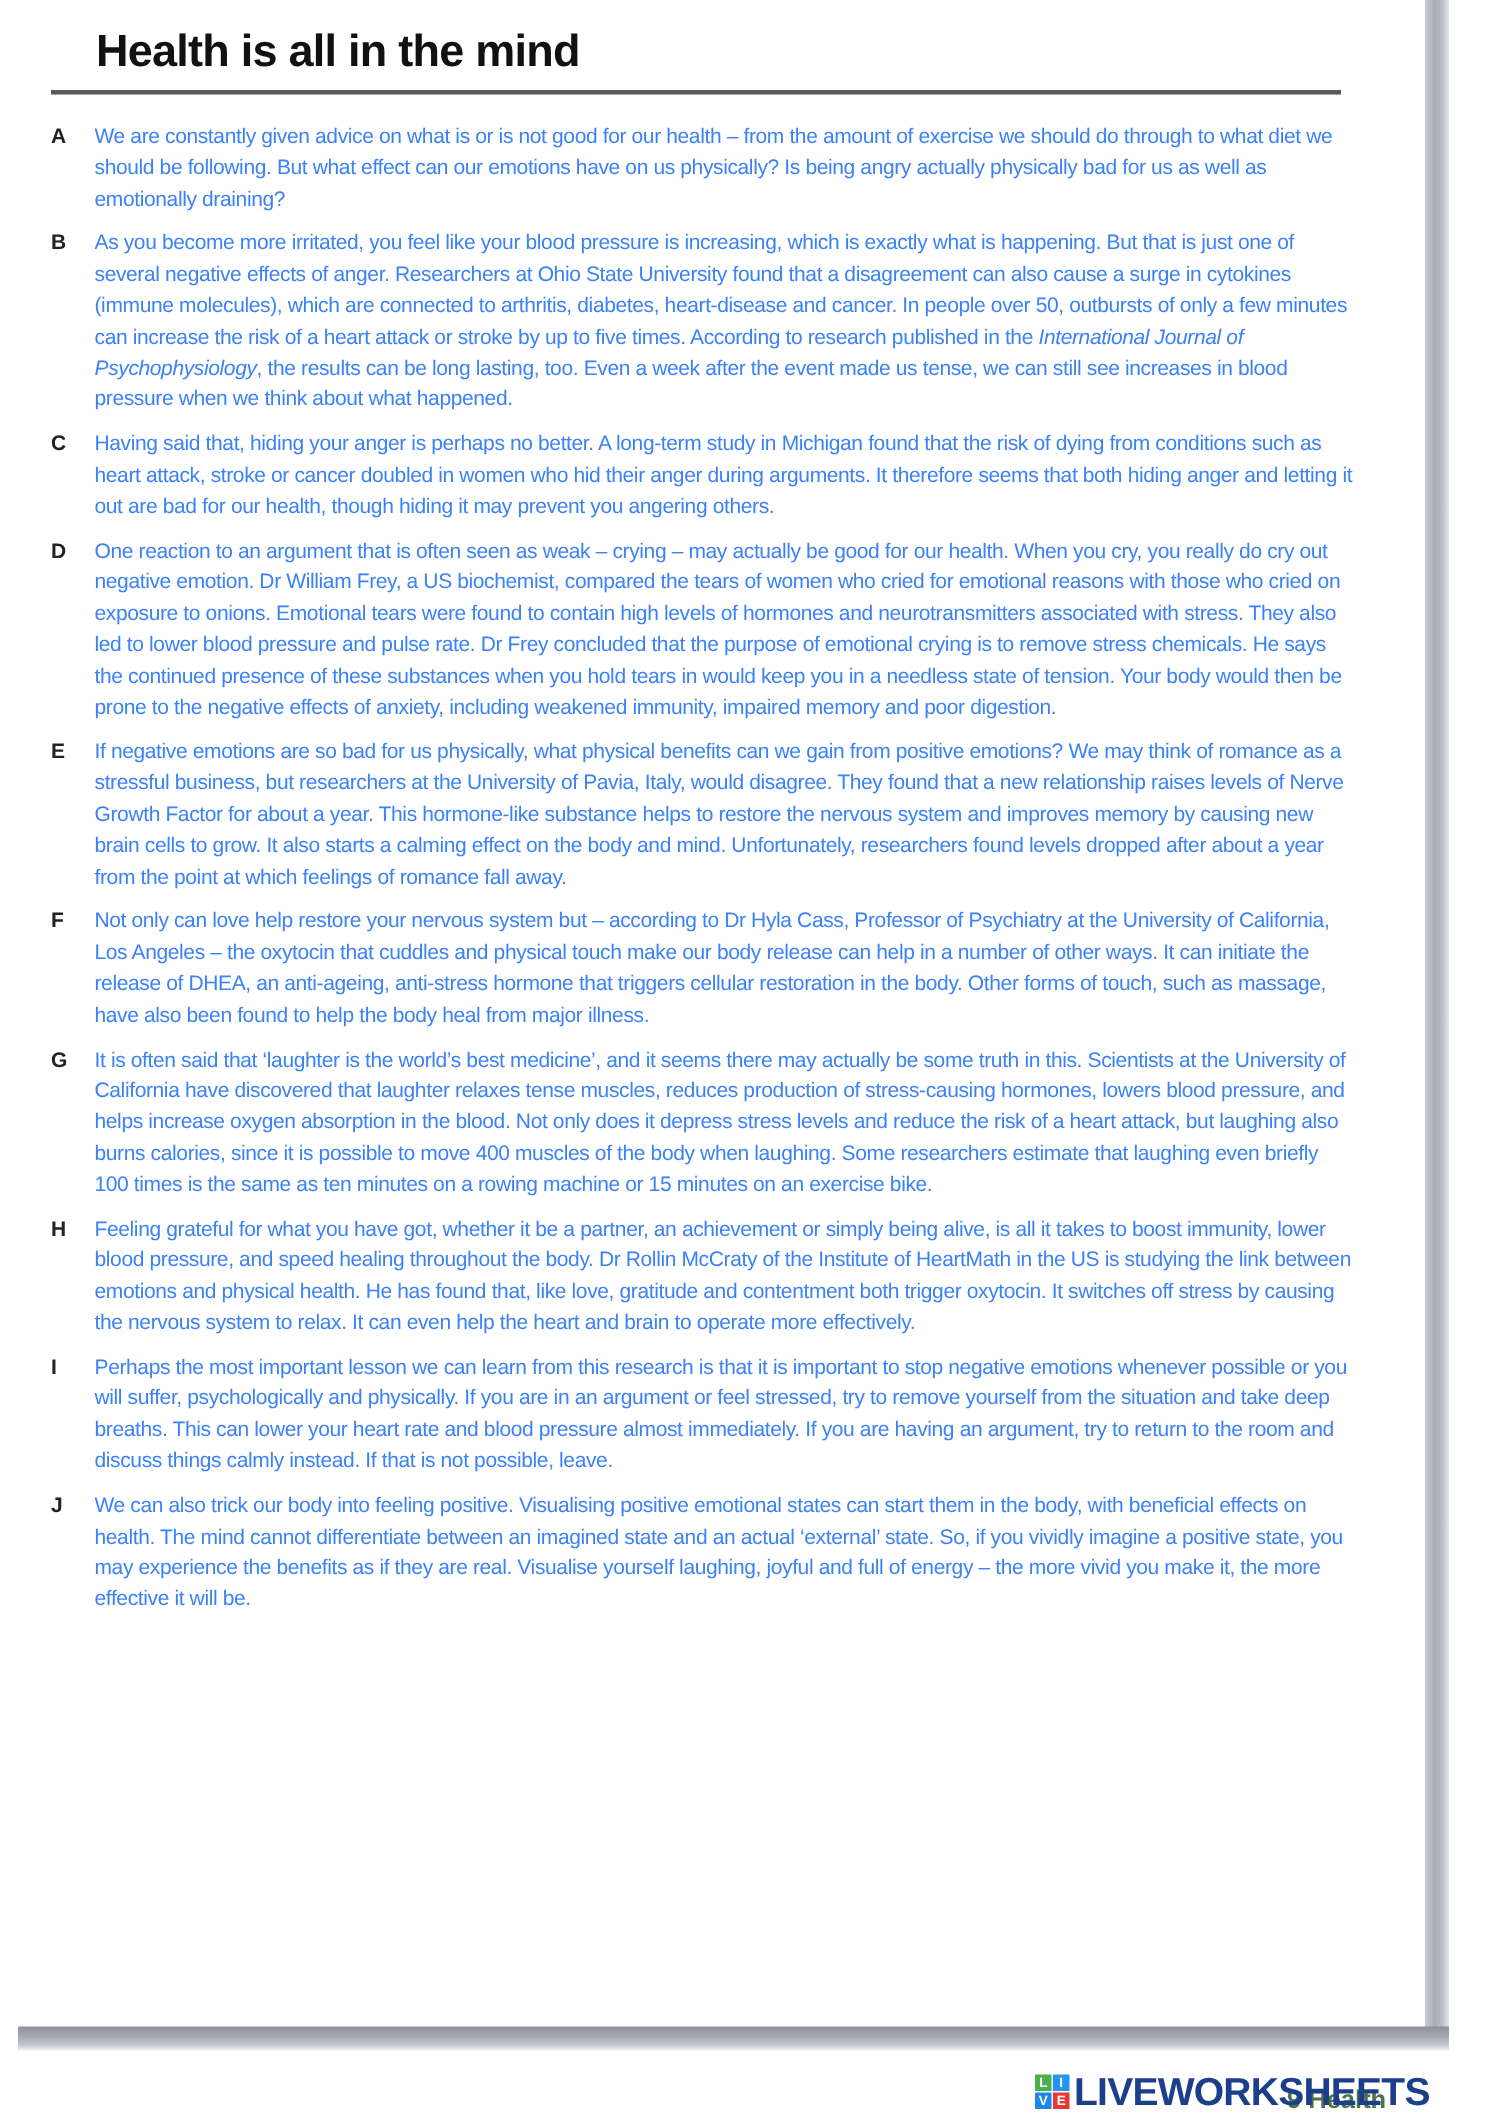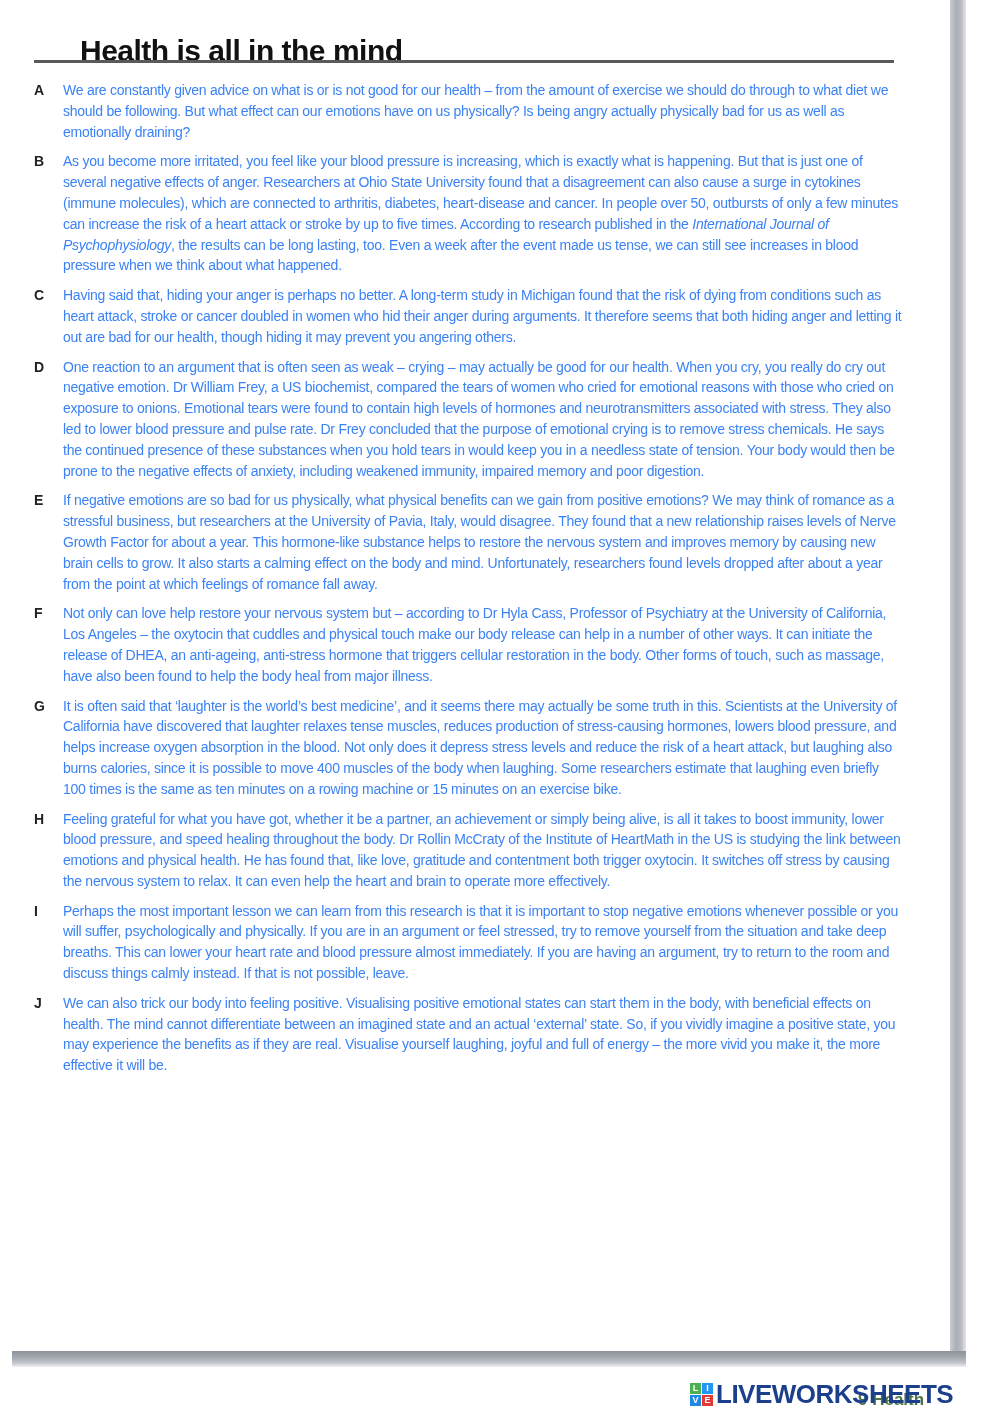--- a/index.html
+++ b/index.html
@@ -40,21 +40,21 @@
       background: linear-gradient(to bottom, #8e929b 0%, #a3a7af 40%, #c3c6cc 75%, #f0f1f3 100%);
     }
     .title {
       position: absolute;
       left: 64px;
       top: 18px;
       font-size: 30px;
       font-weight: bold;
       letter-spacing: -0.5px;
       color: #111111;
-      margin: 16px;
+      margin: 0;
     }
     .title-rule {
       position: absolute;
       left: 34px;
       top: 60px;
       width: 860px;
       height: 3px;
       background: #5a5a5a;
     }
     .article {

